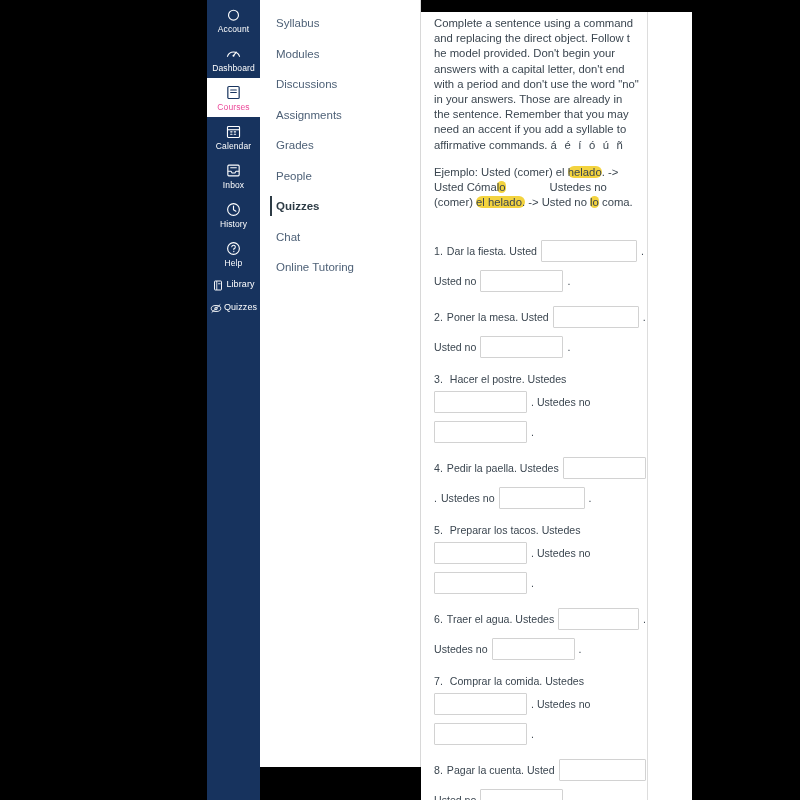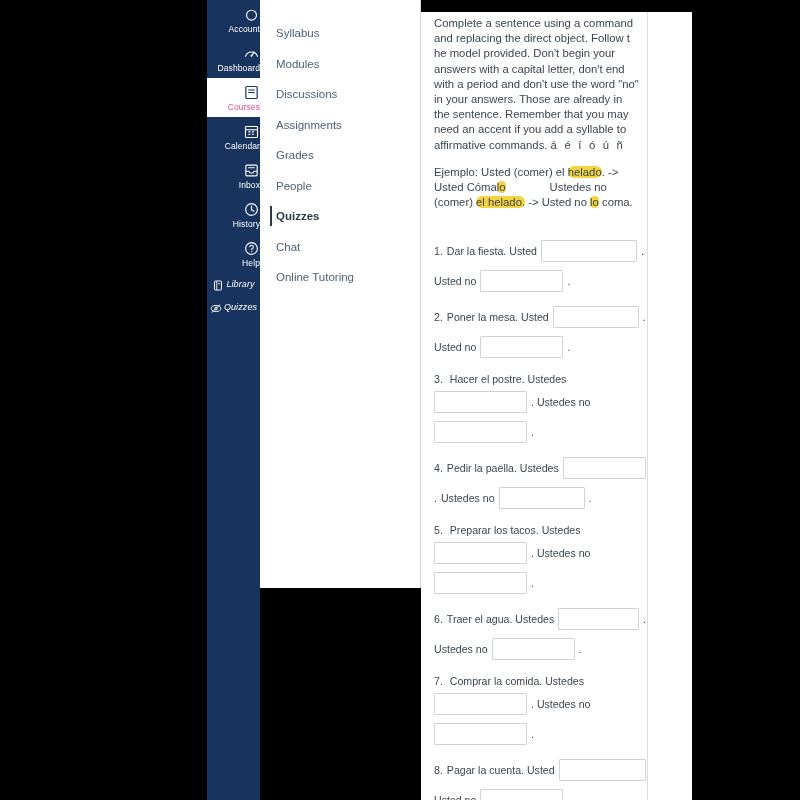--- a/index.html
+++ b/index.html
@@ -28,21 +28,21 @@
     top: 0;
     width: 53px;
     height: 800px;
     background: #17335e;
     box-sizing: border-box;
   }
   .gnav-item {
     position: relative;
     width: 53px;
     padding: 4px 0 5px 0;
-    text-align: right;
+    text-align: center;
     color: #ffffff;
     cursor: pointer;
   }
   .gnav-item.active {
     background: #ffffff;
     color: #ec4899;
   }
   .gnav-icon {
     display: block;
     height: 19px;
@@ -55,36 +55,35 @@
     font-size: 8.5px;
     line-height: 10px;
     letter-spacing: .1px;
   }
   .gnav-item.inline {
     display: flex;
     align-items: center;
     justify-content: center;
     gap: 2px;
     padding: 5px 0;
-    font-style: italic;
   }
   .gnav-item.inline .gnav-icon { height: 13px; line-height: 13px; margin: 0; }
   .gnav-item.inline .gnav-label { font-size: 9px; line-height: 11px; }
 
   
   #course-nav {
     position: absolute;
     left: 260px;
     top: 0;
     width: 161px;
-    height: 588px;
+    height: 767px;
     background: #ffffff;
     border-right: 1px solid #d8d8d8;
     box-sizing: border-box;
-    padding-top: 22px;
+    padding-top: 12px;
   }
   .cnav-item {
     position: relative;
     display: block;
     font-size: 11.5px;
     line-height: 14px;
     color: #4e6177;
     padding: 4px 0 4px 16px;
     margin-bottom: 8.5px;
     cursor: pointer;

